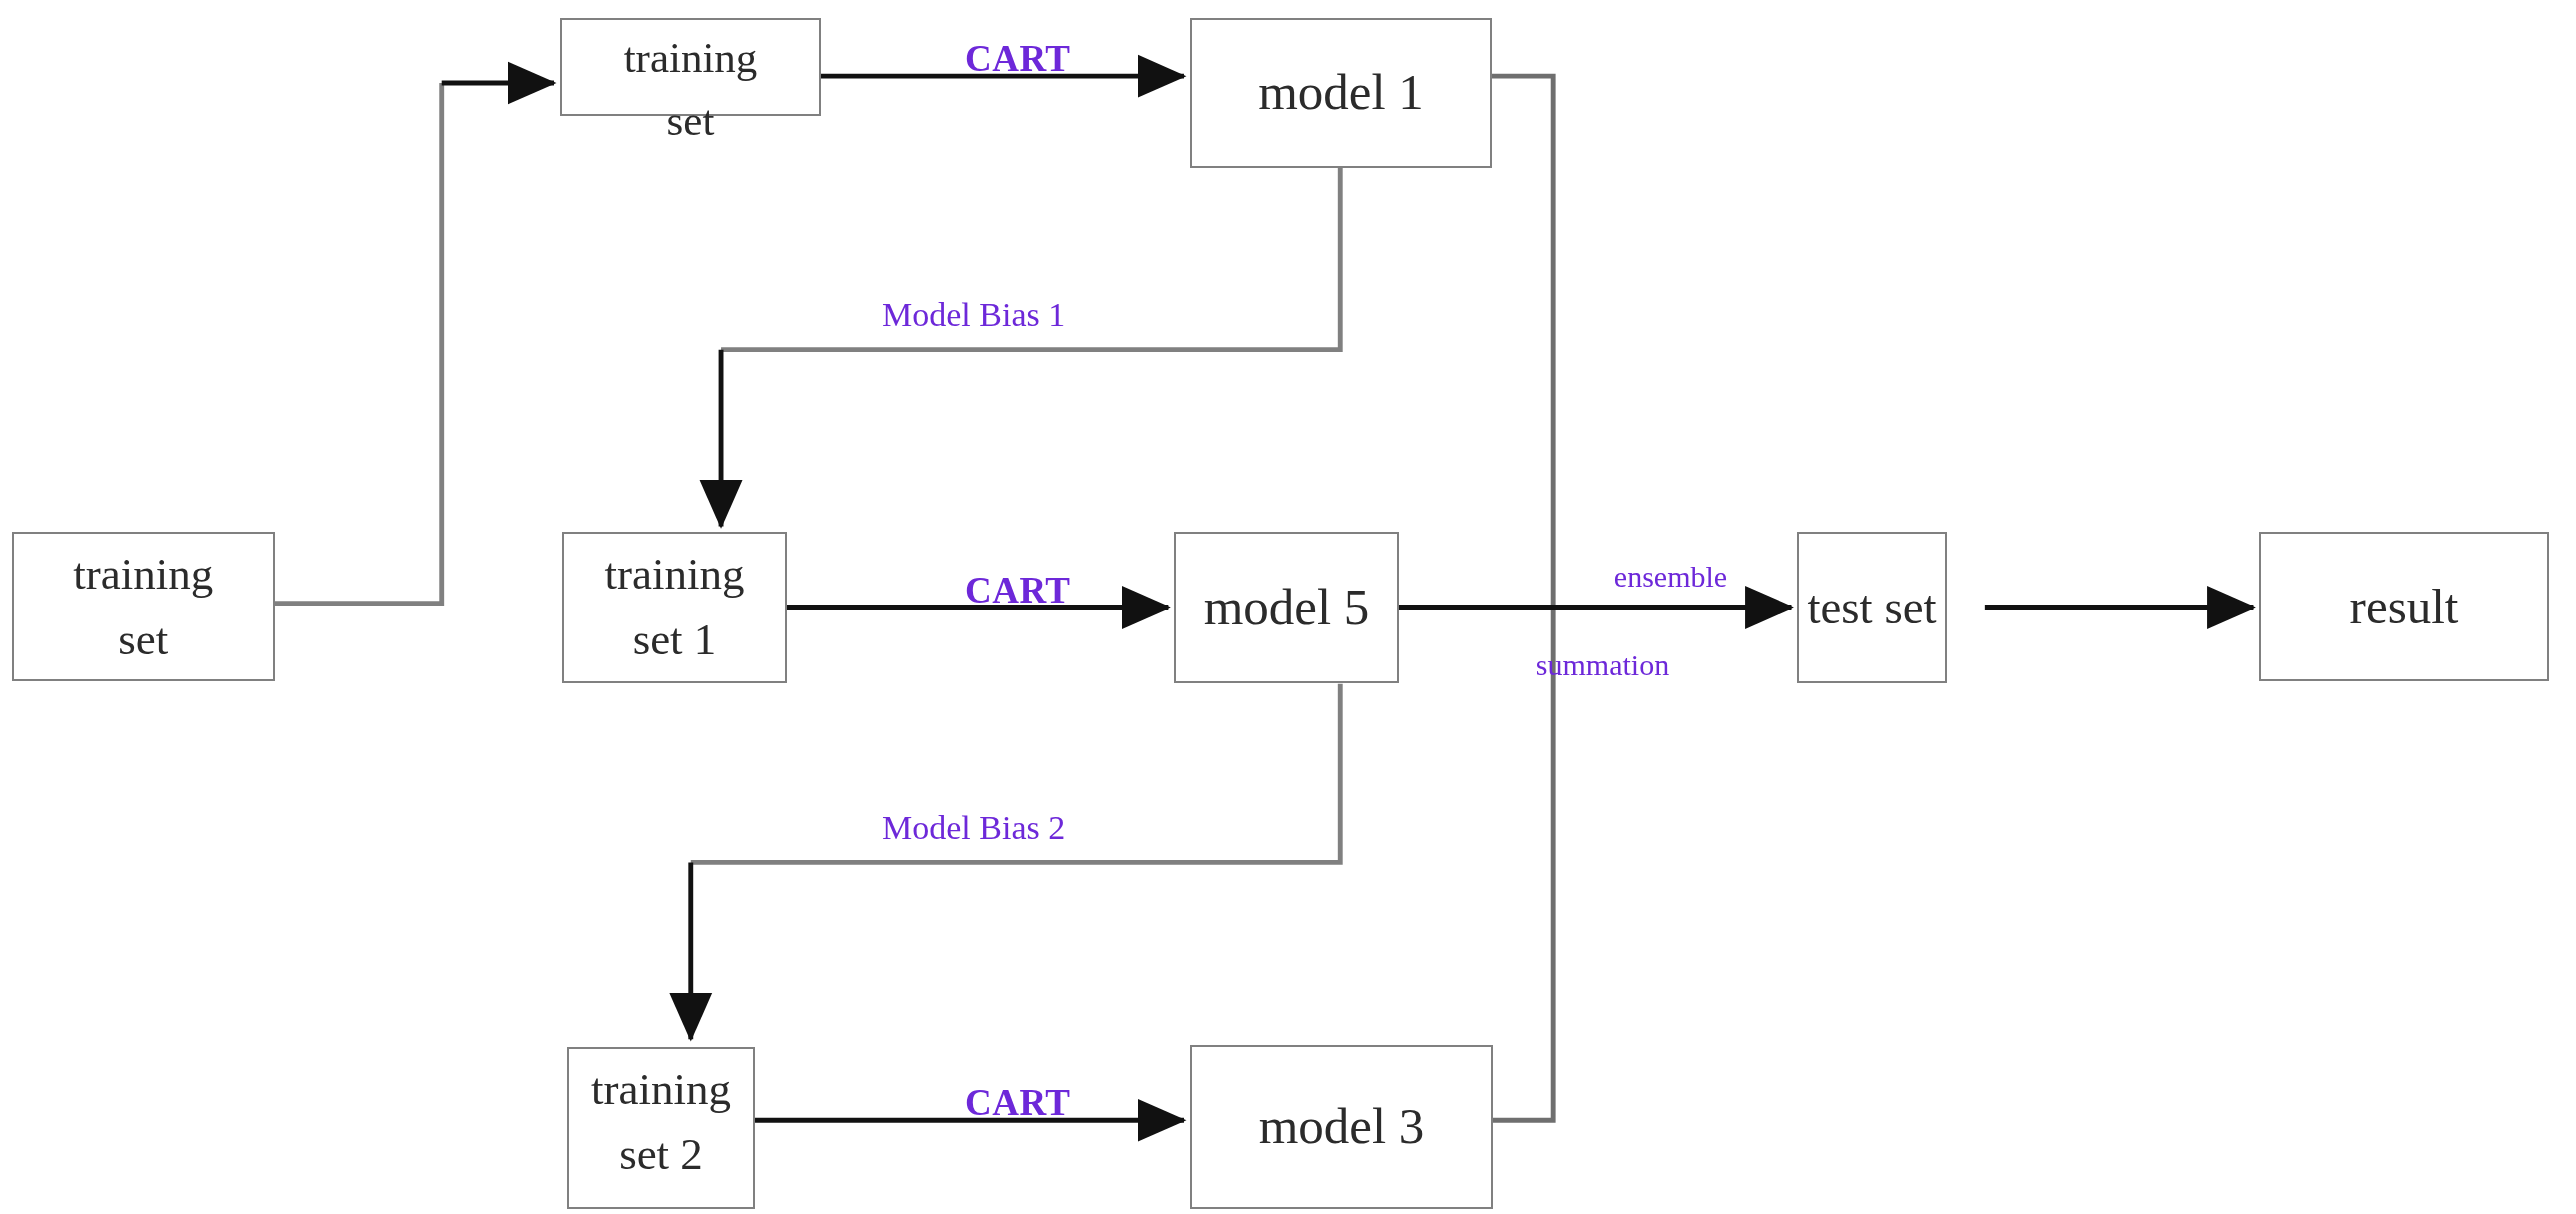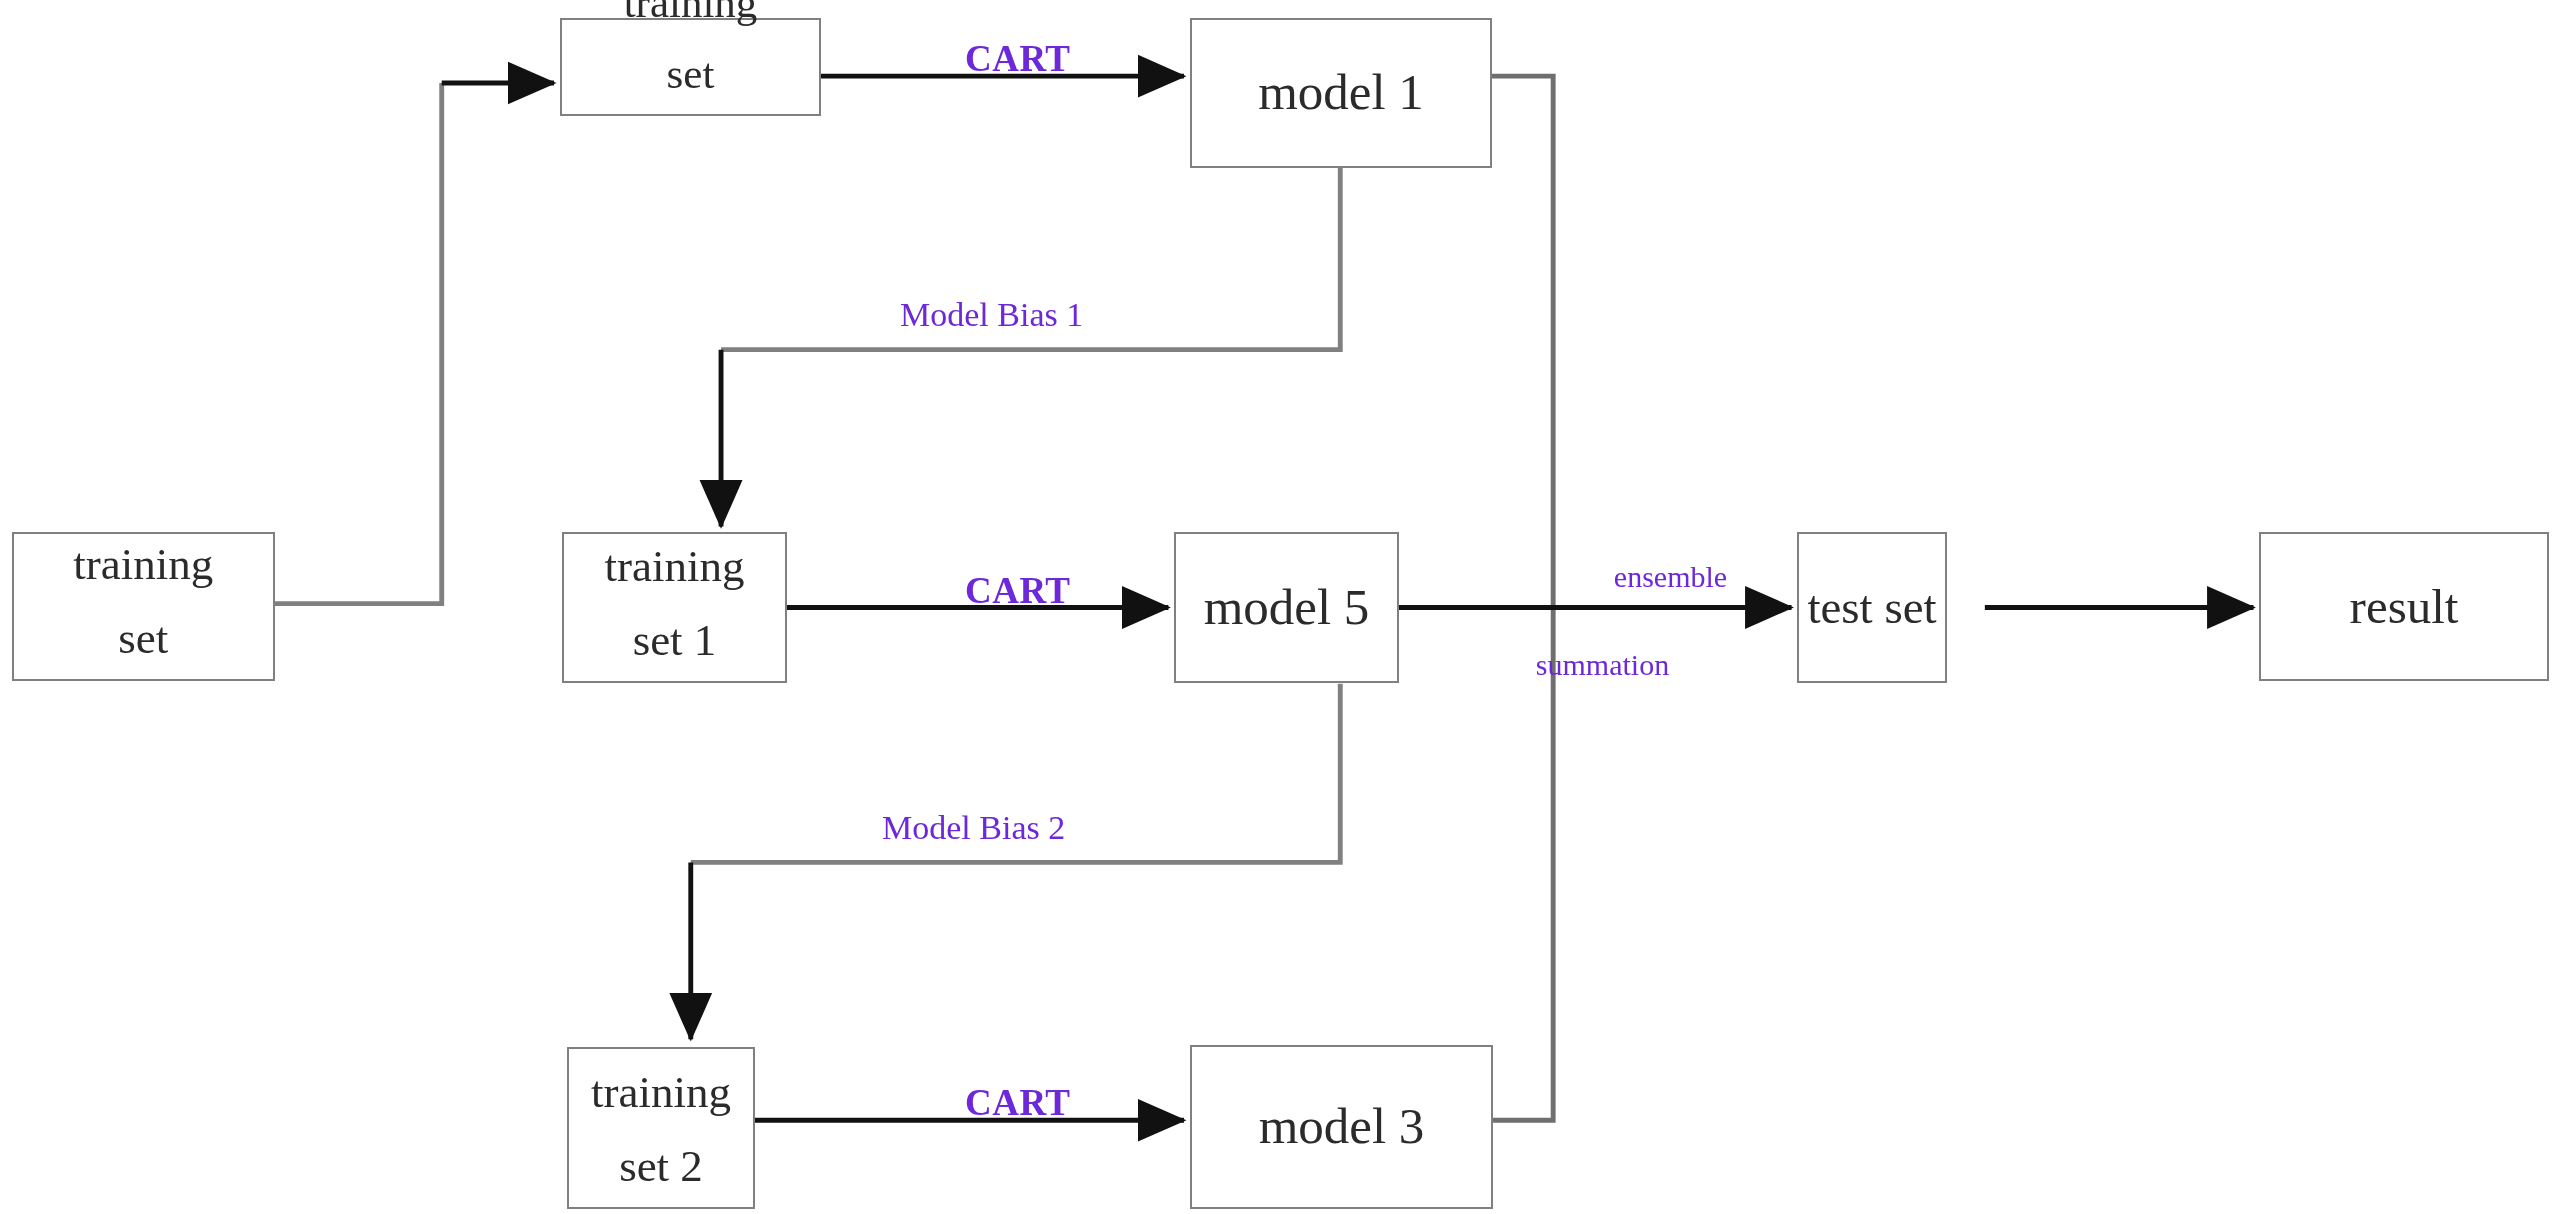--- a/index.html
+++ b/index.html
@@ -29,23 +29,22 @@
     font-family: "Liberation Serif", "DejaVu Serif", serif;
     line-height: 1.45;
     text-align: center;
   }
   .node .line1,
   .node .line2 {
     display: block;
     white-space: nowrap;
   }
   .node.two-line {
-    justify-content: flex-end;
+    justify-content: flex-start;
     padding: 7.8px 0;
-    gap: 9px;
   }
   .edge-label {
     position: absolute;
     color: #6d28d9;
     white-space: nowrap;
     font-family: "Liberation Serif", "DejaVu Serif", serif;
   }
   .edge-label.cart {
     font-weight: bold;
     font-size: 37px;
@@ -162,21 +161,21 @@
   <div class="node" style="left:1190px; top:1045px; width:303px; height:164px; font-size:51px;">
     <span class="line1">model 3</span>
   </div>
 
   <div class="edge-label cart" style="left:965px; top:37px;">CART</div>
 
   <div class="edge-label cart" style="left:965px; top:569px;">CART</div>
 
   <div class="edge-label cart" style="left:965px; top:1081px;">CART</div>
 
-  <div class="edge-label bias" style="left:900px; top:296px;text-align:center;">Model Bias 1</div>
+  <div class="edge-label bias" style="left:882px; top:296px;text-align:center;">Model Bias 1</div>
 
   <div class="edge-label bias" style="left:882px; top:809px;">Model Bias 2</div>
 
   <div class="edge-label ens" style="left:1573px; top:560px; width:195px;">ensemble</div>
 
   <div class="edge-label ens" style="left:1497px; top:615px; width:211px;margin-top:33px;">summation</div>
 
 </div>
 
 

